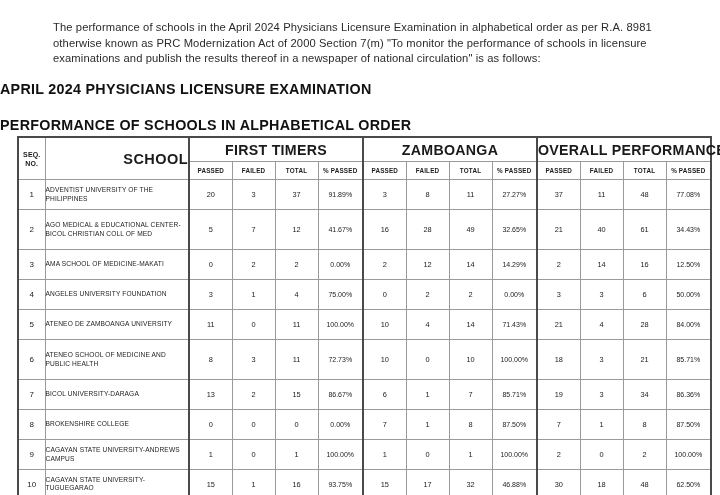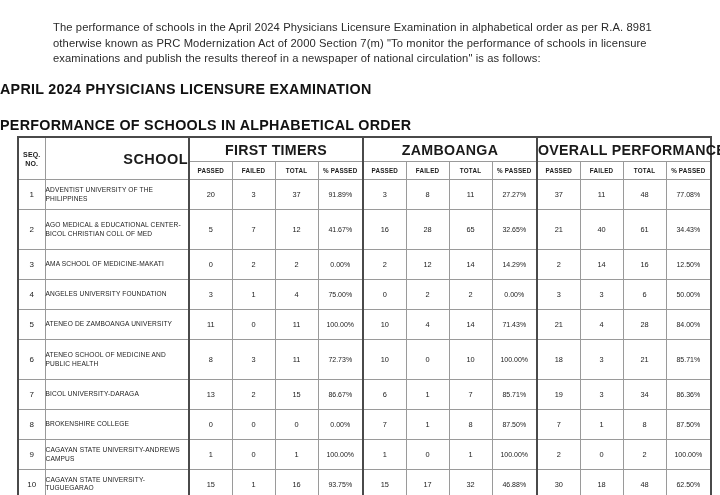--- a/index.html
+++ b/index.html
@@ -212,21 +212,21 @@
           </tr>
           <tr class="data-row tall">
             <td class="seq">2</td>
             <td class="school">AGO MEDICAL &amp; EDUCATIONAL CENTER-BICOL CHRISTIAN COLL OF MED</td>
             <td class="num grp-left">5</td>
             <td class="num">7</td>
             <td class="num">12</td>
             <td class="pct">41.67%</td>
             <td class="num grp-left">16</td>
             <td class="num">28</td>
-            <td class="num">65</td>
+            <td class="num">49</td>
             <td class="pct">32.65%</td>
             <td class="num grp-left">21</td>
             <td class="num">40</td>
             <td class="num">61</td>
             <td class="pct">34.43%</td>
           </tr>
           <tr class="data-row">
             <td class="seq">3</td>
             <td class="school">AMA SCHOOL OF MEDICINE-MAKATI</td>
             <td class="num grp-left">0</td>

